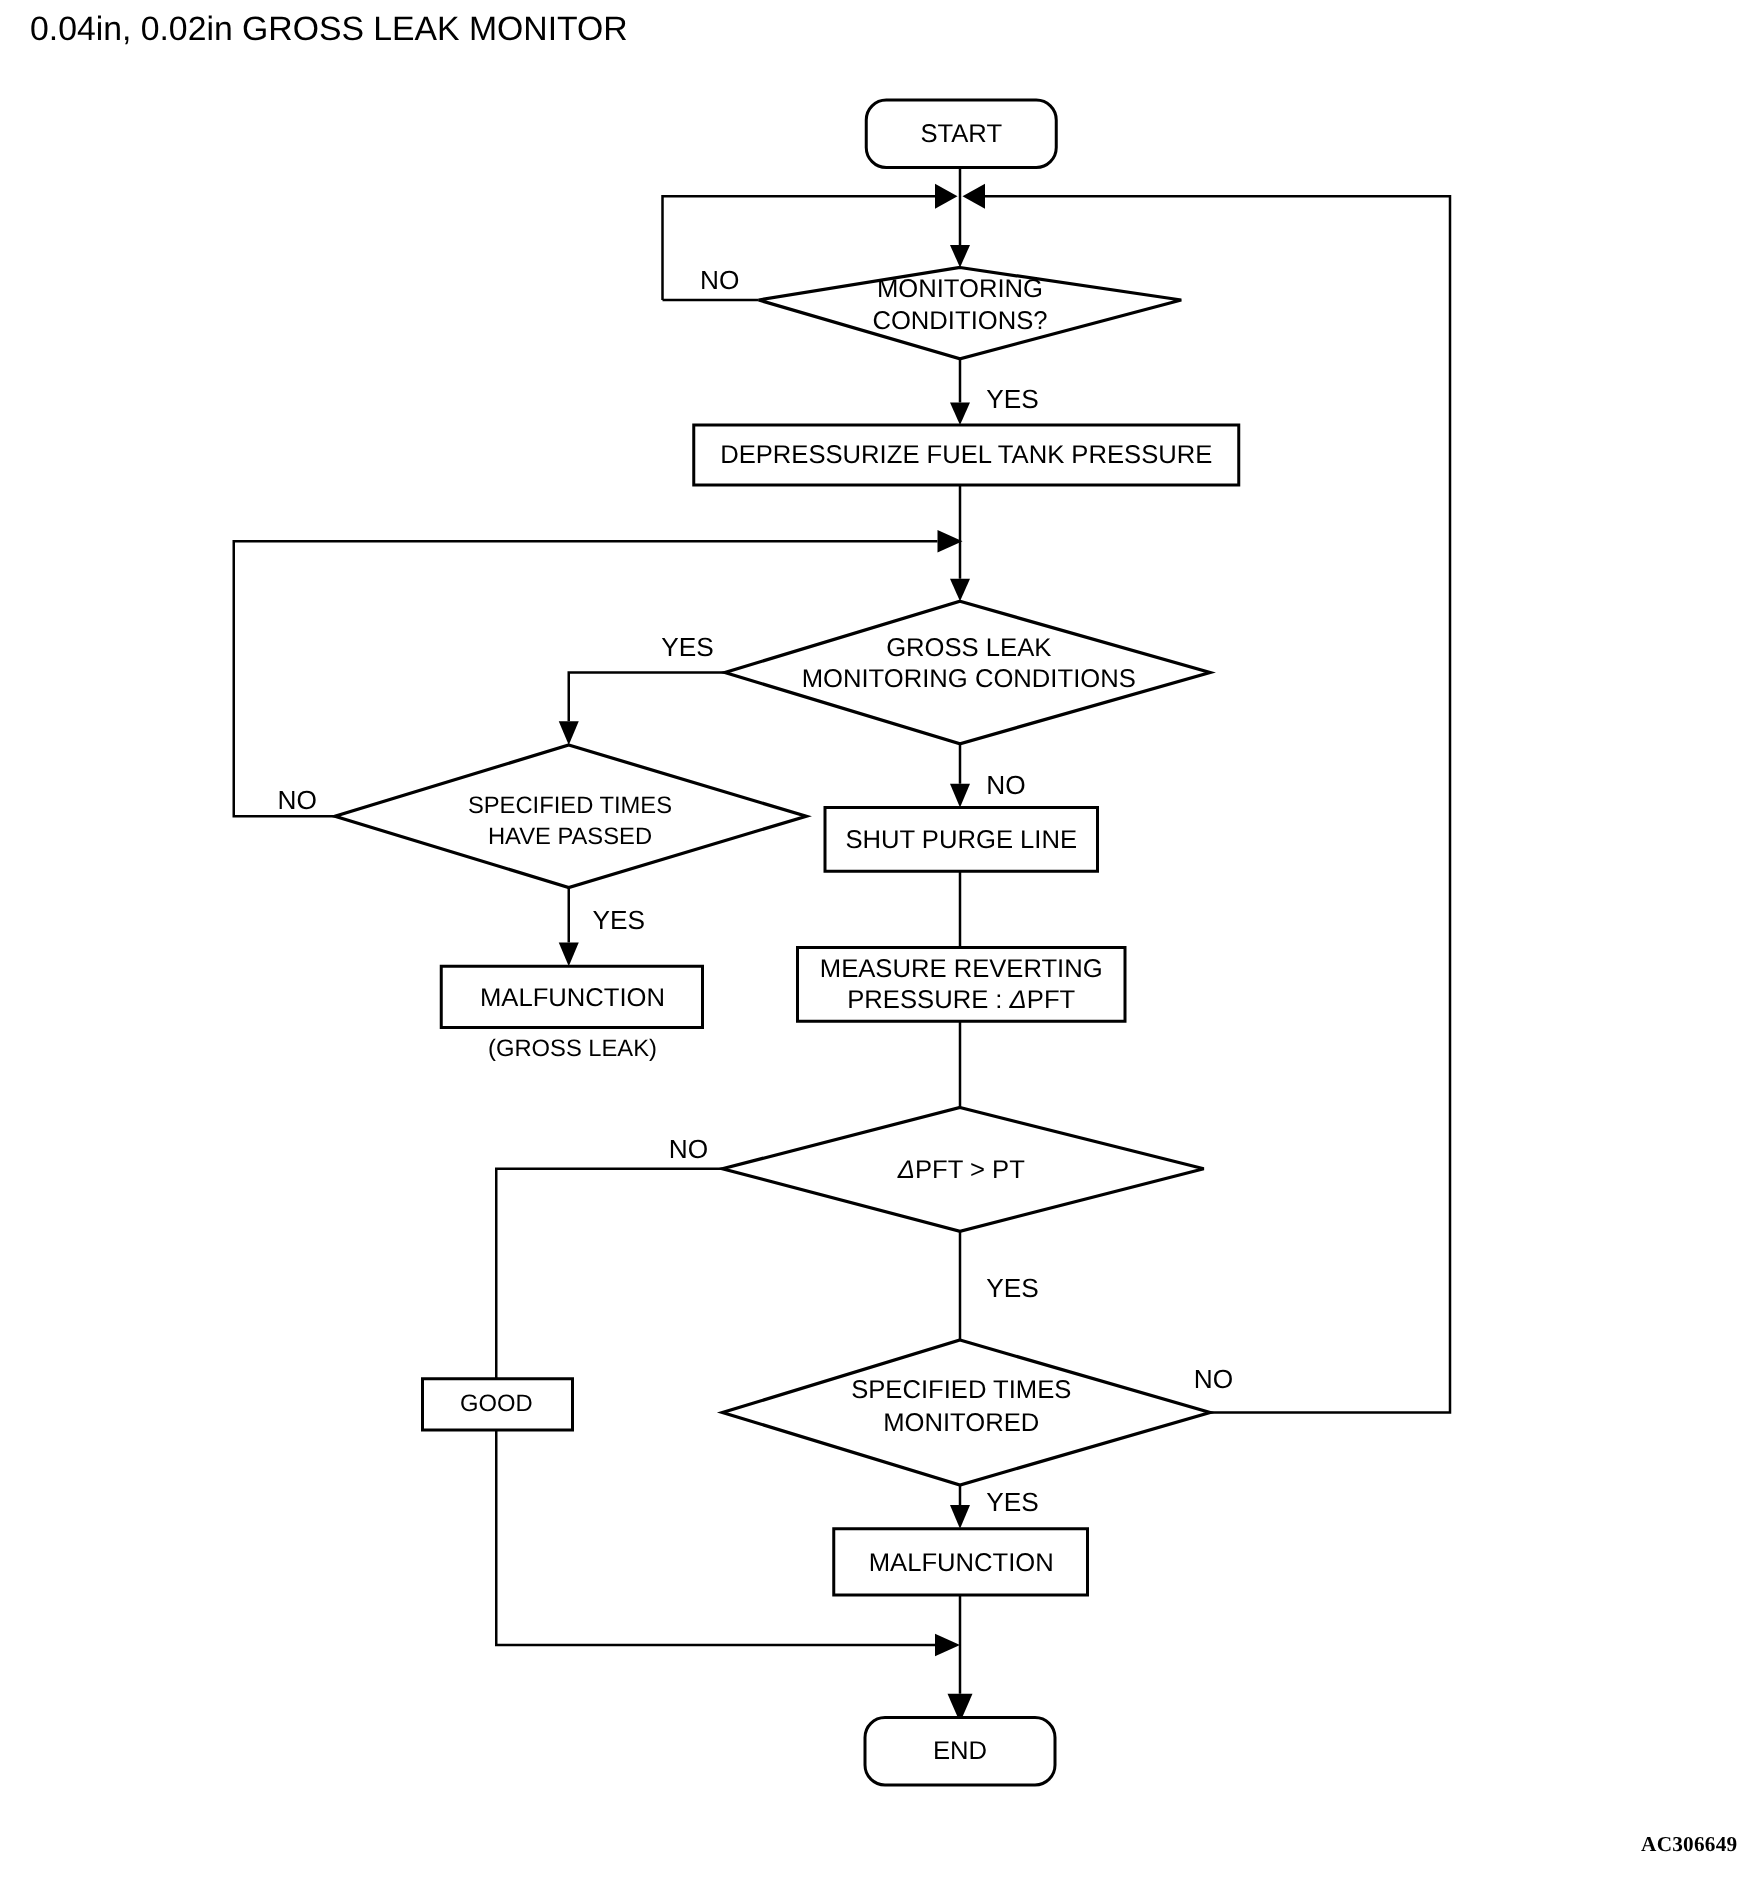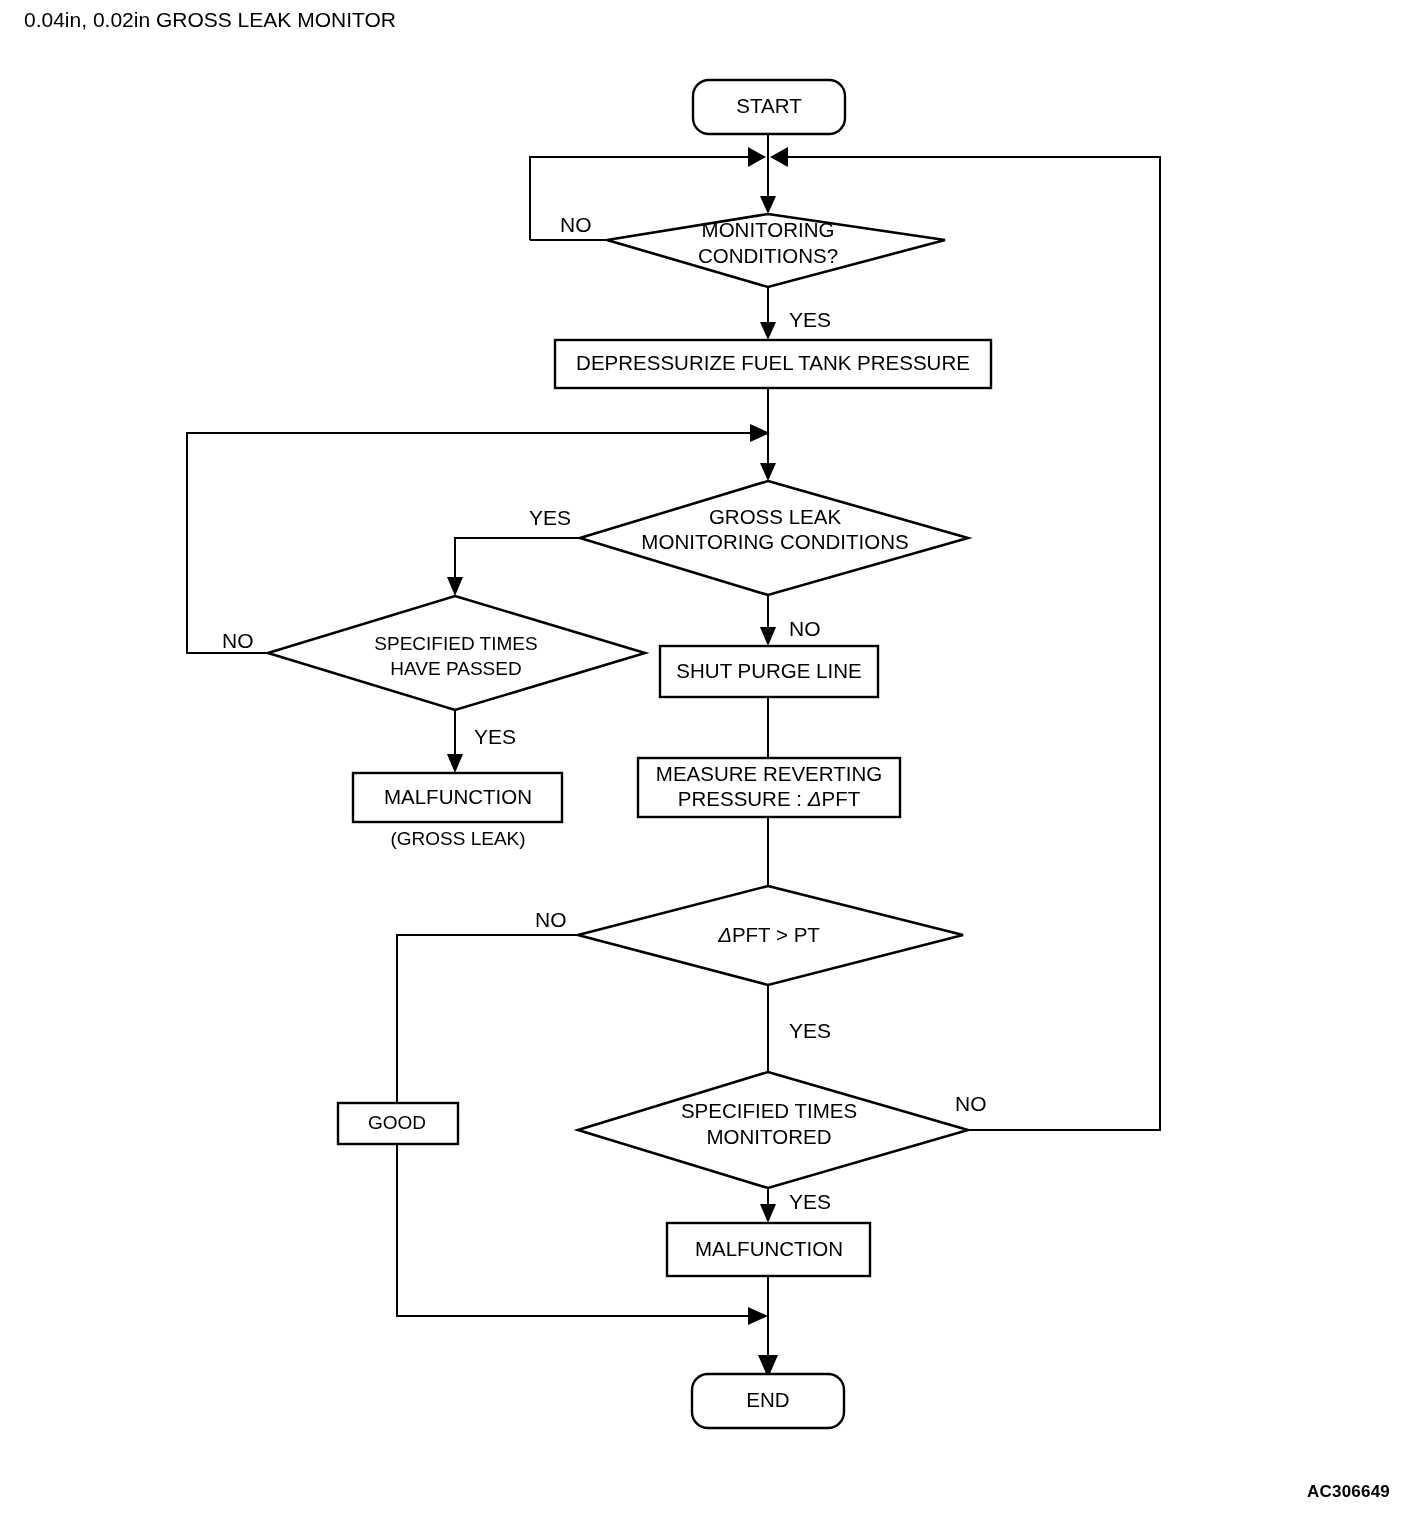--- a/index.html
+++ b/index.html
@@ -12,32 +12,33 @@
     height: 1514px;
     font-family: "Liberation Sans", sans-serif;
     color: #000000;
     position: relative;
     overflow: hidden;
   }
   #page-title {
     position: absolute;
     left: 24px;
     top: 8px;
-    font-size: 21px;
+    font-size: 27px;
     font-weight: 400;
     letter-spacing: 0px;
     white-space: nowrap;
   }
   #watermark {
     position: absolute;
     right: 18px;
-    bottom: 12px;
+    bottom: 28px;
     font-size: 17px;
     font-weight: bold;
     letter-spacing: 0.2px;
+    font-family: Liberation Serif, serif;
   }
   #flow-svg {
     position: absolute;
     left: 0;
     top: 0;
     width: 1408px;
     height: 1514px;
   }
   .shape-fill {
     fill: #ffffff;

